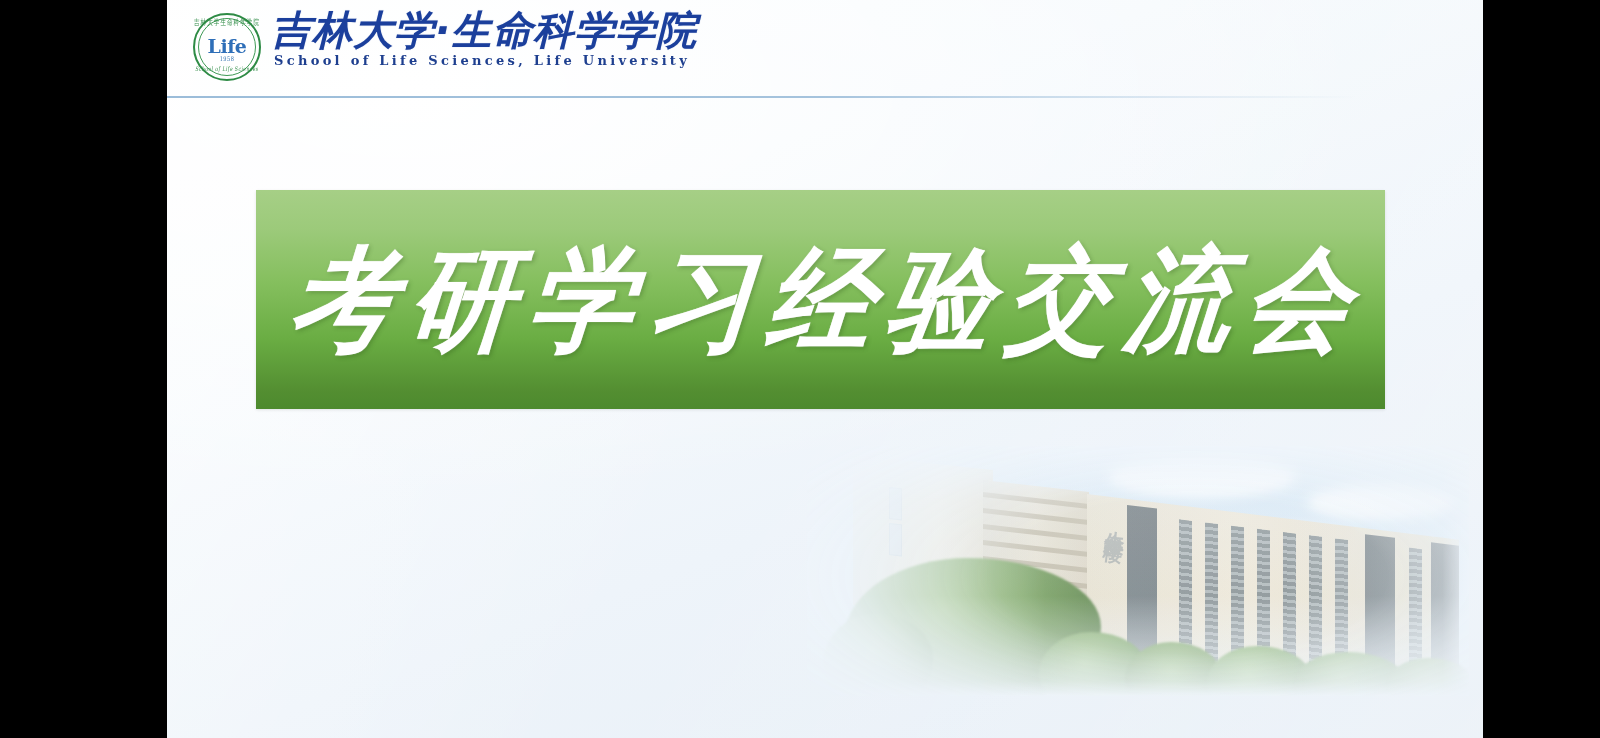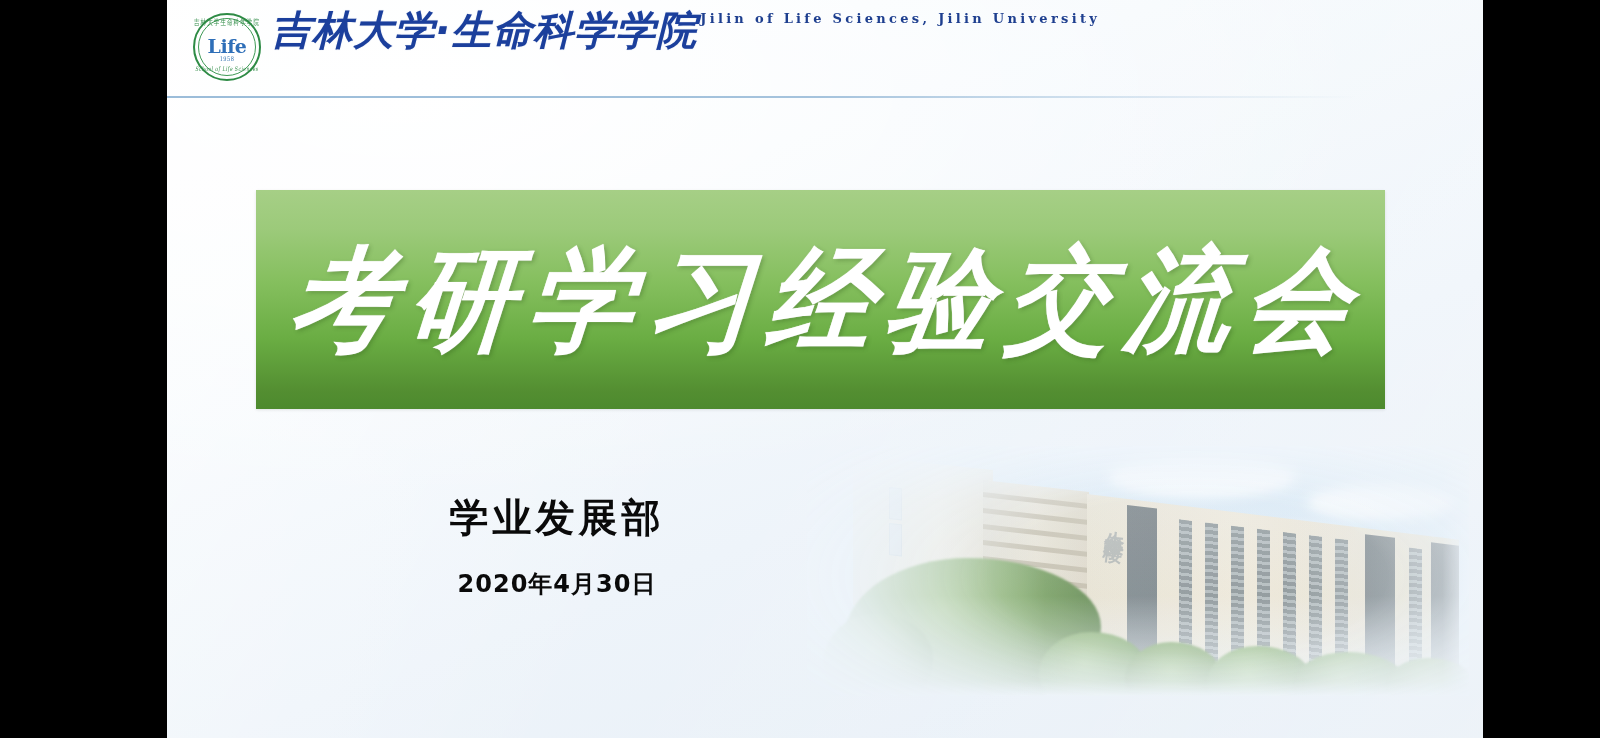--- a/index.html
+++ b/index.html
@@ -123,21 +123,21 @@
     font-family: "DejaVu Serif", serif;
     font-size: 5px;
     color: #2e6fae;
     letter-spacing: 0.5px;
     line-height: 1;
     transform: scaleY(1.3);
   }
 
   .wordmark {
     display: flex;
-    flex-direction: row;
+    flex-direction: column;
     justify-content: flex-start;
     padding-top: 2px;
   }
   .wordmark .cn {
     font-family: "DejaVu Sans", sans-serif;
     font-weight: bold;
     font-style: italic;
     font-size: 40px;
     line-height: 1.04;
     color: #1b3f9c;
@@ -394,21 +394,21 @@
         <div class="ring-outer"></div>
         <div class="ring-inner"></div>
         <div class="arc-top">吉林大学生命科学学院</div>
         <div class="life-mark">Life</div>
         <div class="year-mark">1958</div>
         <div class="arc-bottom">School of Life Sciences</div>
       </div>
 
       <div class="wordmark">
         <div class="cn">吉林大学·生命科学学院</div>
-        <div class="en">Jilin of Life Sciences, Jilin University</div>
+        <div class="en">School of Life Sciences, Life University</div>
       </div>
 
     </div>
 
     <div id="header-rule"></div>
 
     <div id="title-banner">
       <div id="title-text">考研学习经验交流会</div>
     </div>
 
@@ -457,20 +457,16 @@
       <div class="tree t-a"></div>
       <div class="tree t-b"></div>
       <div class="tree t-c"></div>
       <div class="tree t-d"></div>
       <div class="tree t-e"></div>
       <div class="tree t-f"></div>
 
       <div class="haze"></div>
     </div>
 
-    <div id="presenter-block">
-      <div id="org-name">学业发展部</div>
-      <div id="slide-date">2020年4月30日</div>
-    </div>
 
   </div>
 
 </div>
 
 </body></html>

